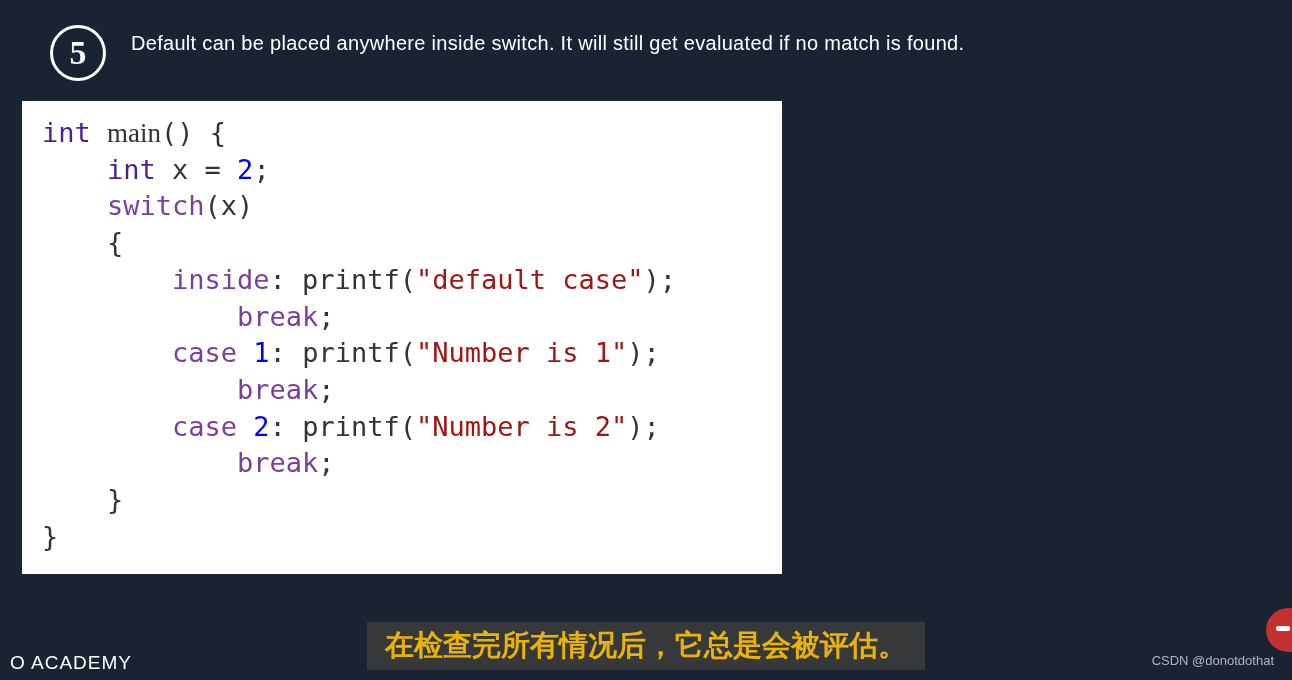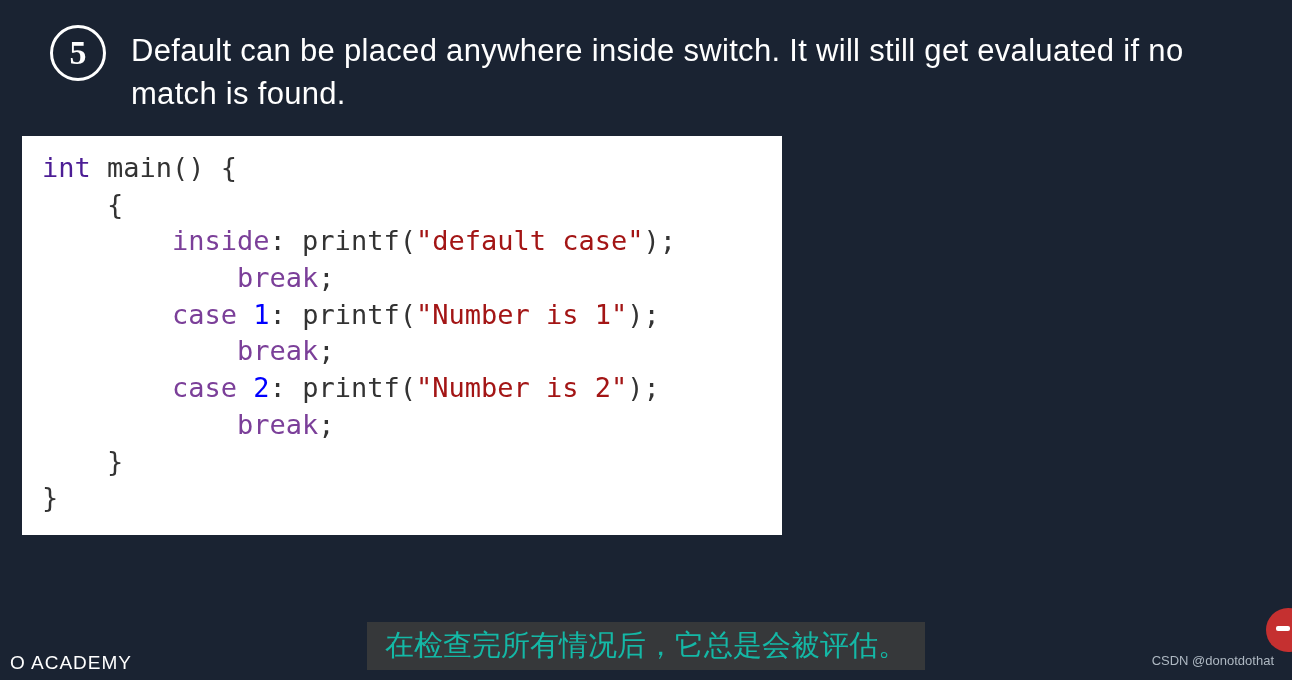--- a/index.html
+++ b/index.html
@@ -30,53 +30,53 @@
       align-items: center;
       justify-content: center;
       color: #ffffff;
       font-size: 34px;
       font-weight: bold;
       flex-shrink: 0;
       font-family: Georgia, serif;
     }
     .title-text {
       color: #ffffff;
-      font-size: 31px;
+      font-size: 20px;
       line-height: 1.4;
       padding-top: 4px;
       letter-spacing: 0.3px;
     }
     .code-block {
       background: #ffffff;
       margin-left: 22px;
       padding: 14px 20px 18px 20px;
       width: 760px;
       font-family: 'Consolas', 'Monaco', monospace;
       font-size: 27px;
       line-height: 1.36;
       color: #333;
     }
     .kw-type { color: #4c1d95; }
     .kw-ctrl { color: #7b3f99; }
-    .fn-name { color: #333; }
+    .fn-name { color: #333; font-family: Liberation Serif, serif; }
     .var-name { color: #333; }
     .num { color: #0000ff; }
     .str { color: #a31515; }
     .op { color: #333; }
     
     .subtitle-banner {
       position: absolute;
       bottom: 10px;
       left: 50%;
       transform: translateX(-50%);
       background: rgba(60, 60, 60, 0.85);
-      color: #14b8a6;
+      color: #eab308;
       font-size: 29px;
       padding: 4px 18px;
-      font-weight: 400;
+      font-weight: 700;
       white-space: nowrap;
     }
     .footer-left {
       position: absolute;
       bottom: 6px;
       left: 10px;
       color: #ffffff;
       font-size: 19px;
       letter-spacing: 1px;
       font-weight: 500;
@@ -118,20 +118,22 @@
 
 <div class="header">
   <div class="number-circle">
     <span>5</span>
   </div>
   <div class="title-text">Default can be placed anywhere inside switch. It will still get evaluated if no match is found.</div>
 </div>
 
 <div class="code-block">
 <pre><span class="kw-type">int</span> <span class="fn-name">main</span><span>() {</span></pre>
+<pre>    <span class="kw-type">int</span> <span class="var-name">x </span><span class="op">= </span><span class="num">2</span><span>;</span></pre>
+<pre>    <span class="kw-ctrl">switch</span><span>(x)</span></pre>
 <pre>    <span>{</span></pre>
 <pre>        <span class="kw-ctrl">inside</span><span>: </span><span>printf</span><span>(</span><span class="str">"default case"</span><span>);</span></pre>
 <pre>            <span class="kw-ctrl">break</span><span>;</span></pre>
 <pre>        <span class="kw-ctrl">case</span><span> </span><span class="num">1</span><span>: </span><span>printf</span><span>(</span><span class="str">"Number is 1"</span><span>);</span></pre>
 <pre>            <span class="kw-ctrl">break</span><span>;</span></pre>
 <pre>        <span class="kw-ctrl">case</span><span> </span><span class="num">2</span><span>: </span><span>printf</span><span>(</span><span class="str">"Number is 2"</span><span>);</span></pre>
 <pre>            <span class="kw-ctrl">break</span><span>;</span></pre>
 <pre>    <span>}</span></pre>
 <pre><span>}</span></pre>
 </div>

